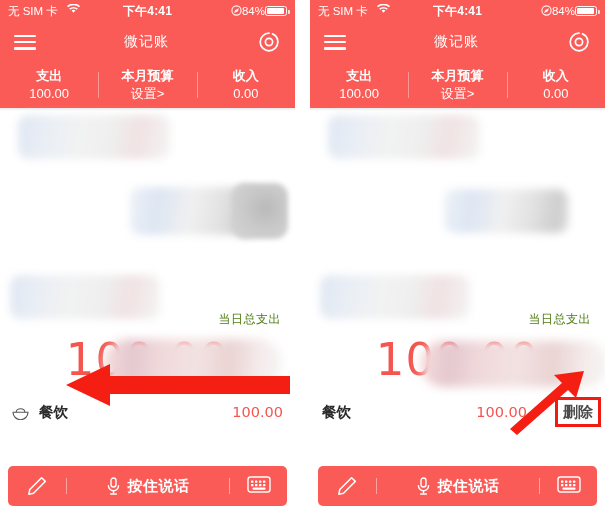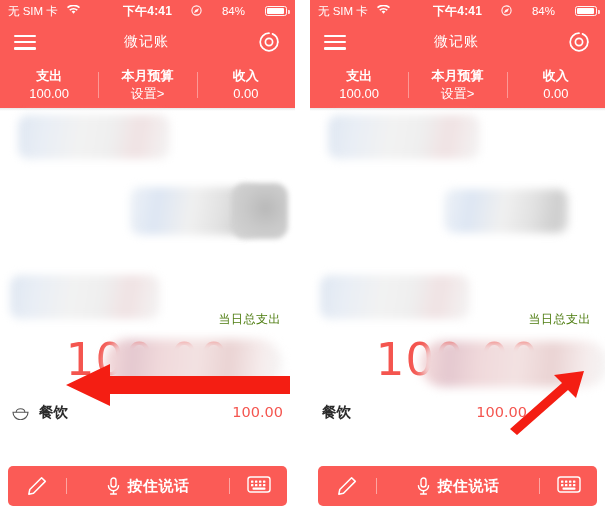--- a/index.html
+++ b/index.html
@@ -27,28 +27,28 @@
   
   .statusbar {
     height: 22px;
     background: #fb5b56;
     color: #ffffff;
     display: flex; align-items: center;
     padding: 0 8px;
     font-size: 11.5px;
     position: relative;
   }
-  .sb-left { display: flex; align-items: center; gap: 9px; white-space: nowrap; }
+  .sb-left { display: flex; align-items: flex-start; gap: 9px; white-space: nowrap; }
   .sb-center {
     position: absolute; left: 0; right: 0; text-align: center;
     font-size: 12px; font-weight: bold; letter-spacing: .2px;
     pointer-events: none;
   }
   .sb-right {
-    margin-left: auto; display: flex; align-items: center; gap: 20px;
+    margin-left: auto; display: flex; align-items: center; gap: 0;
     position: relative; z-index: 2; white-space: nowrap;
   }
   .wifi-ico { display: inline-block; line-height: 1; font-size: 11px; }
   .batt-pct { font-size: 11.5px; }
   .batt {
     width: 22px; height: 10px; border: 1.3px solid rgba(255,255,255,.95);
     border-radius: 2.5px; position: relative; display: inline-block;
   }
   .batt::after {
     content: ""; position: absolute; right: -3.5px; top: 3px;
@@ -383,20 +383,21 @@
       <div class="total-amount">100.00</div>
       <div class="redact" style="left:110px; top:230px; width:188px; height:46px;"></div>
 
       <div class="entry">
         <div class="entry-left">
           <span class="entry-cat">餐饮</span>
         </div>
         <span class="entry-amt" style="margin-right:66px;">100.00</span>
       </div>
 
+      <div class="delete-btn">删除</div>
 
       <svg class="arrow" style="left:200px; top:258px;" width="80" height="66" viewBox="0 0 80 66">
         <polygon points="74,2 44,6 52,14 0,60 7,66 58,21 66,29" fill="#f41e13"></polygon>
       </svg>
     </div>
 
     <div class="bottombar">
       <div class="bottombar-inner">
         <div class="bb-seg bb-pencil">
           <span class="ico-w">

